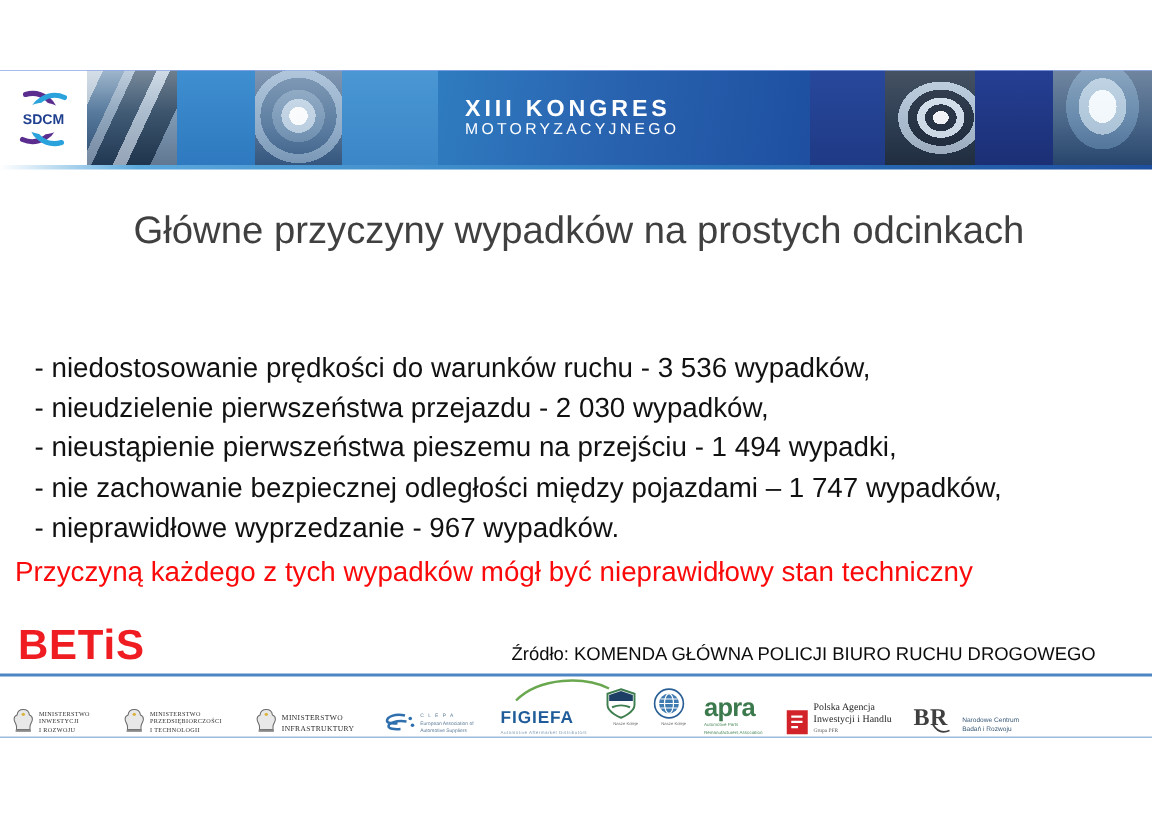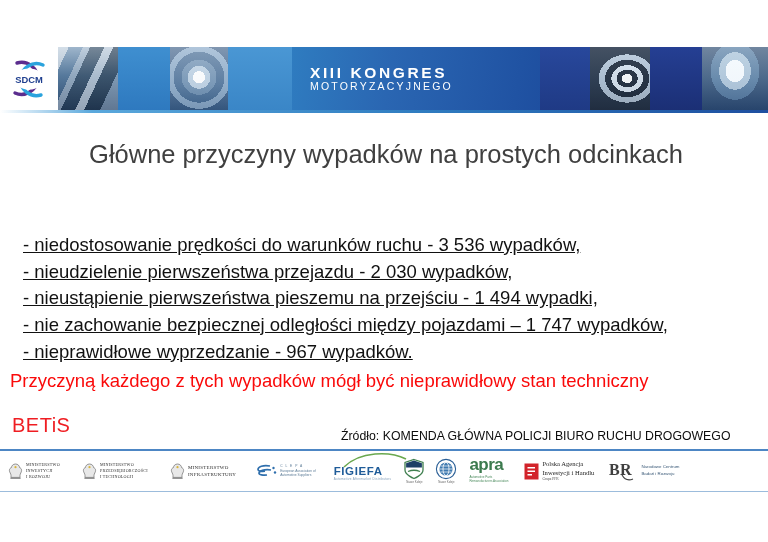--- a/index.html
+++ b/index.html
@@ -122,41 +122,41 @@
   
   .bullets {
     position: absolute;
     left: 23px;
     top: 232px;
     width: 730px;
     color: #111111;
     font-size: 18.5px;
     line-height: 1.44;
   }
-  .bullet-line { white-space: nowrap; text-decoration: underline; }
+  .bullet-line { white-space: nowrap; }
 
   
   .red-note {
     position: absolute;
     left: 10px;
     top: 370px;
     width: 752px;
     color: #fa0a0a;
     font-size: 18.5px;
     white-space: nowrap;
   }
 
   
   .betis {
     position: absolute;
     left: 12px;
     top: 414px;
     color: #ef1d22;
-    font-size: 20px;
-    font-weight: normal;
+    font-size: 28px;
+    font-weight: bold;
     letter-spacing: 0.5px;
   }
 
   
   .source {
     position: absolute;
     left: 341px;
     top: 429px;
     color: #0c0c0c;
     font-size: 12.3px;
@@ -184,21 +184,21 @@
     position: absolute;
     left: 0;
     top: 452px;
     width: 768px;
     height: 38px;
     display: flex;
     align-items: center;
   }
   .f-logo {
     display: flex;
-    align-items: center;
+    align-items: flex-end;
     flex: none;
     height: 100%;
   }
   .eagle {
     width: 15px;
     height: 19px;
     flex: none;
     margin-right: 3px;
   }
   .ministry-txt {

